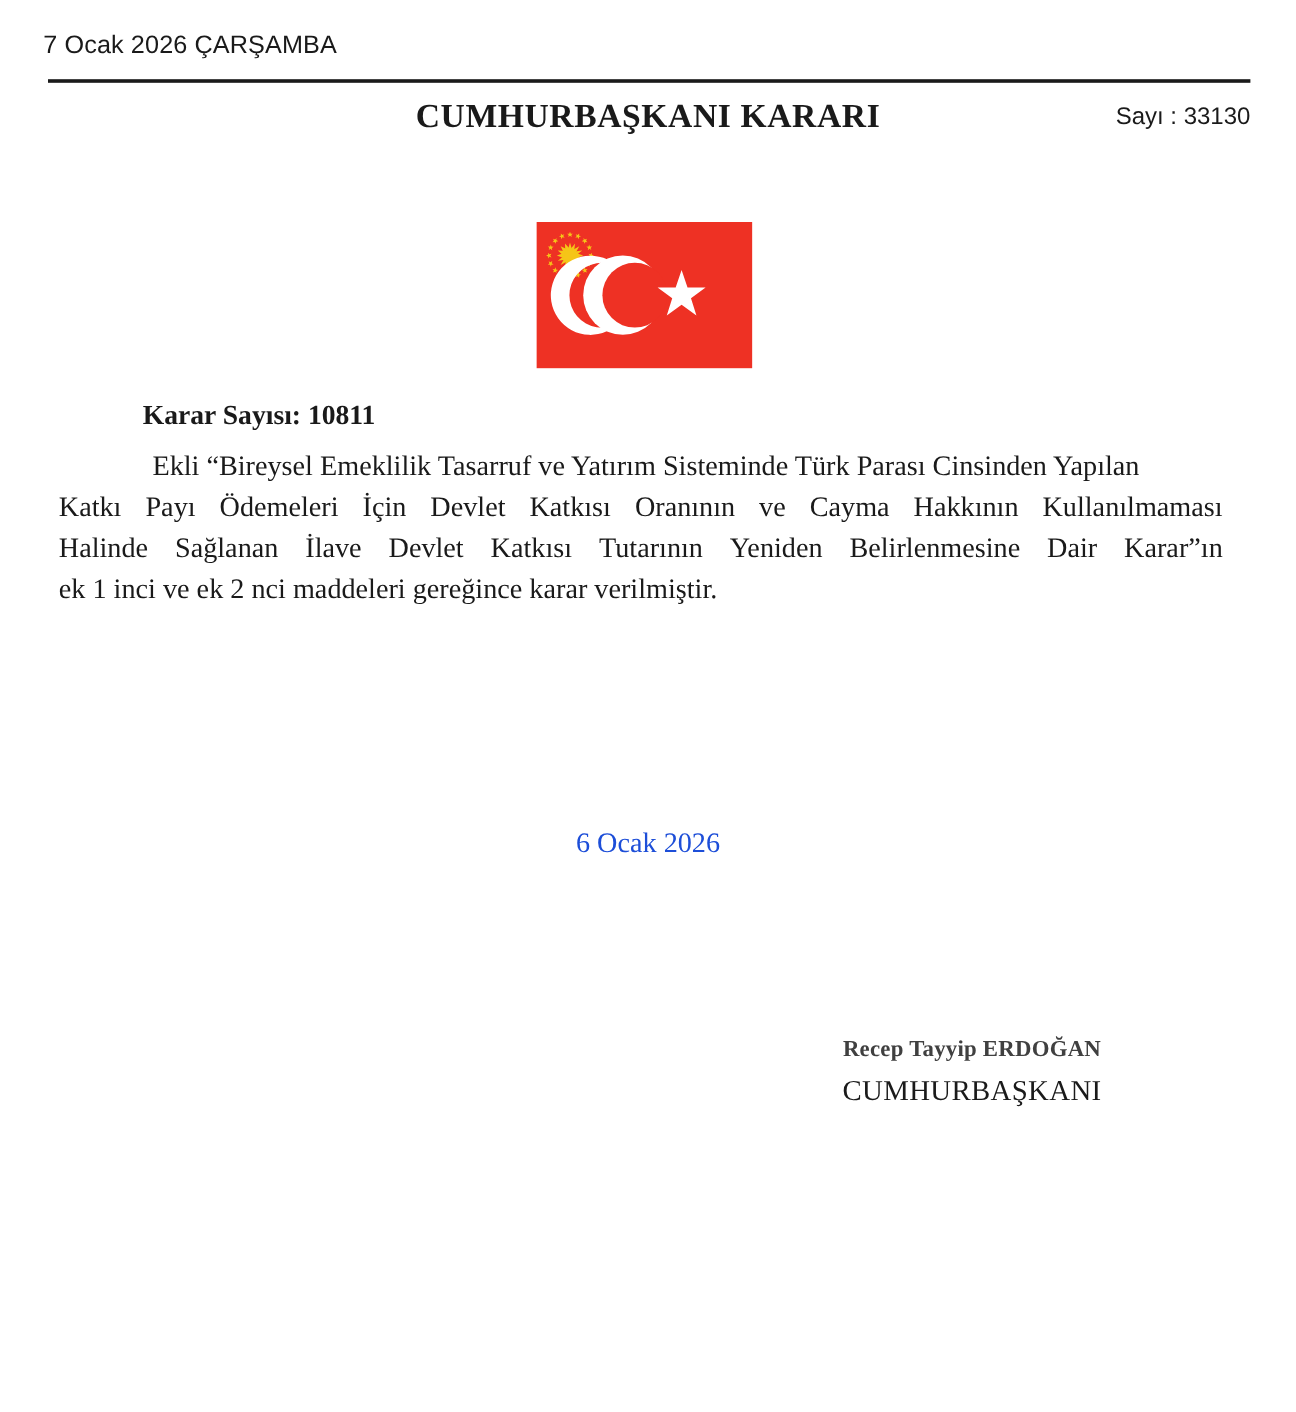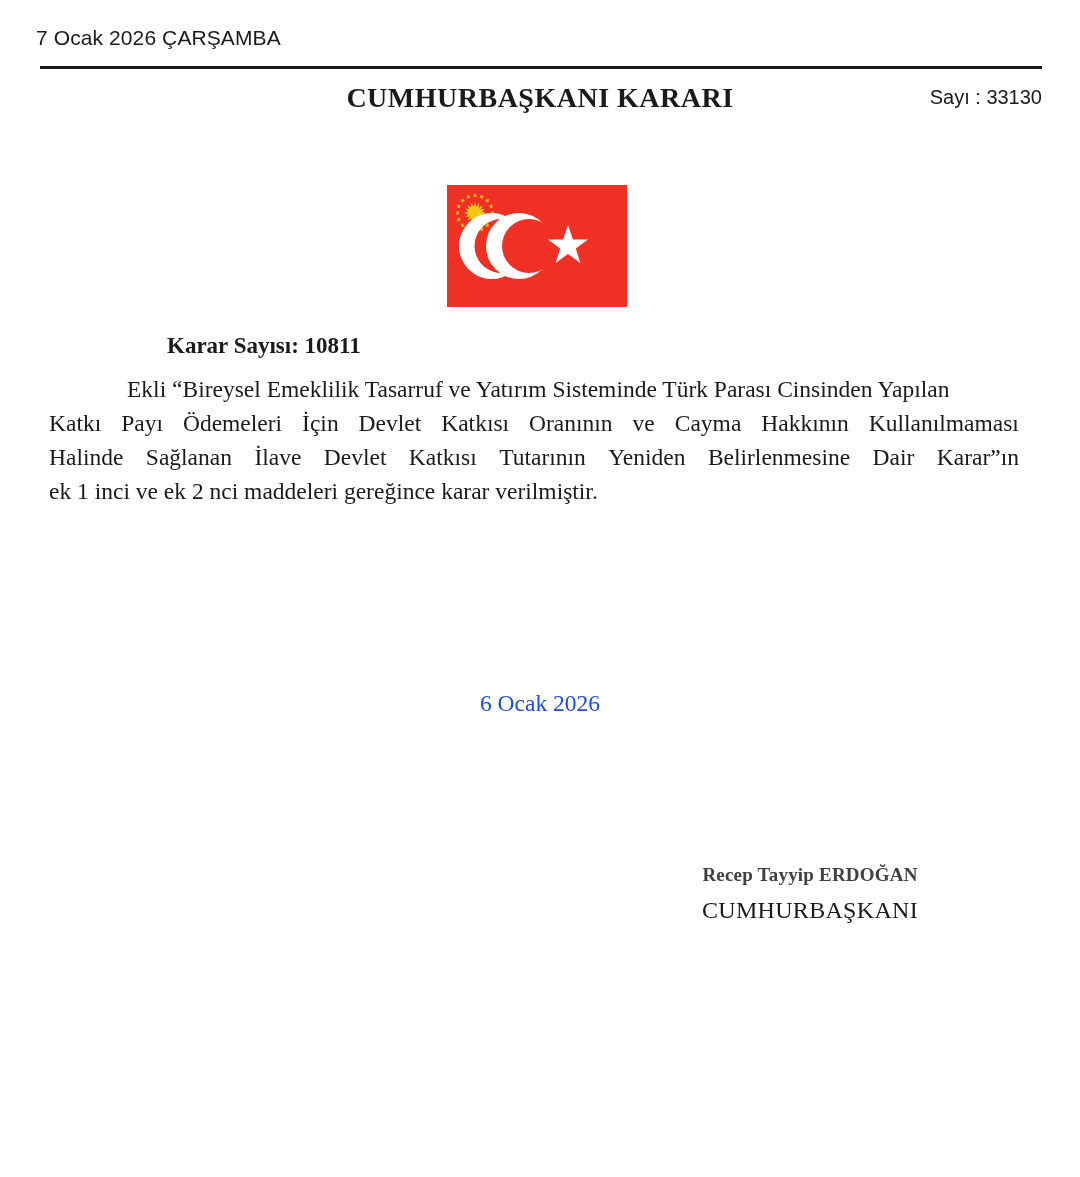--- a/index.html
+++ b/index.html
@@ -90,21 +90,20 @@
 
   
   .karar-sayisi {
     position: absolute;
     left: 119px;
     top: 333px;
     font-weight: bold;
     font-size: 23px;
     color: #1a1a1a;
     white-space: nowrap;
-    margin-left: 48px;
   }
 
   
   .body-block {
     position: absolute;
     left: 49px;
     top: 372px;
     width: 970px;
   }
   .body-line {

